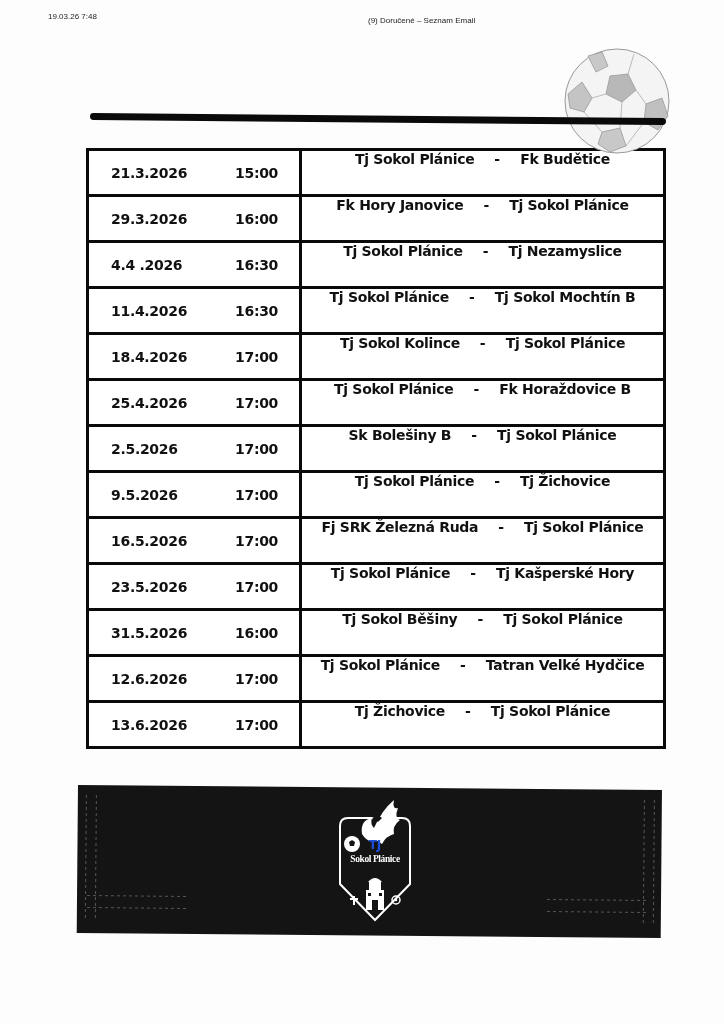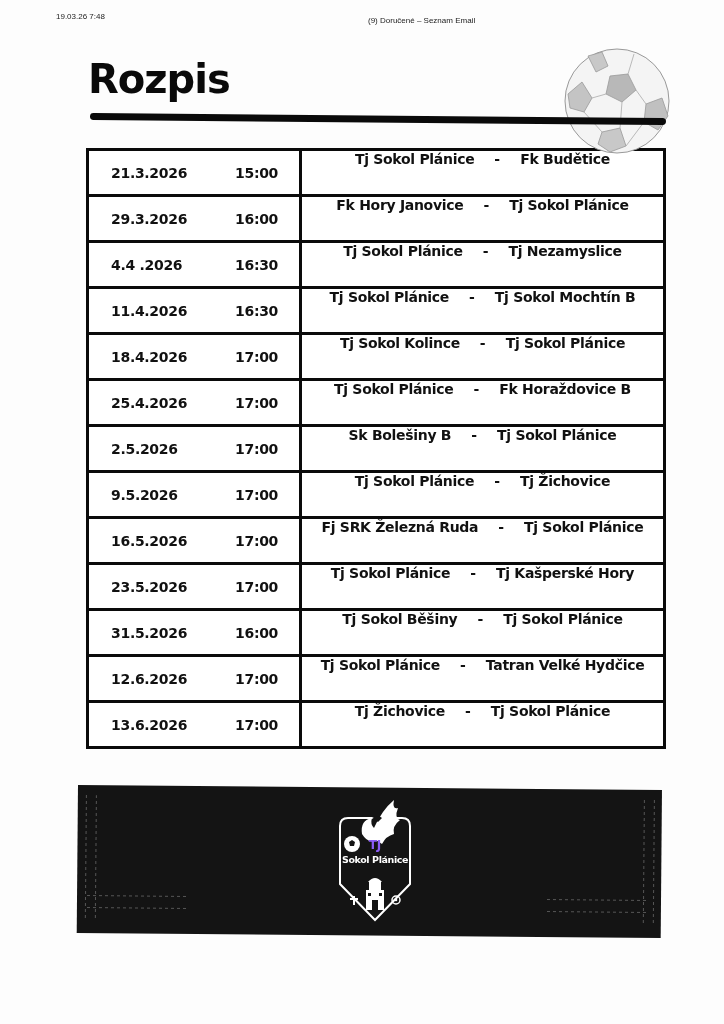--- a/index.html
+++ b/index.html
@@ -6,21 +6,21 @@
     html, body {
       width: 724px; height: 1024px; background: #ffffff; overflow: hidden;
       font-family: "DejaVu Sans", sans-serif; color: #111;
     }
     .page { position: relative; width: 724px; height: 1024px; background: #fdfdfd; }
 
     .print-header {
       position: absolute; top: 10px; left: 0; width: 724px; height: 20px;
       font-family: "Liberation Sans", sans-serif; font-size: 8px; color: #222;
     }
-    .print-date { position: absolute; left: 56px; top: 2px; text-align: center; }
+    .print-date { position: absolute; left: 48px; top: 2px; text-align: center; }
     .print-title { position: absolute; left: 368px; top: 6px; }
 
     .title {
       position: absolute; left: 88px; top: 56px;
       font-family: "DejaVu Sans", sans-serif; font-weight: bold;
       font-size: 40px; letter-spacing: -1px; color: #0a0a0a;
     }
     .season {
       position: absolute; left: 488px; top: 82px; z-index: 2;
       font-family: "DejaVu Sans", sans-serif; font-weight: bold;
@@ -76,38 +76,37 @@
     }
     .footer-band .vline {
       position: absolute; top: 10px; width: 1px; height: 125px;
       background: repeating-linear-gradient(180deg, #555 0 3px, transparent 3px 6px);
     }
     .crest {
       position: absolute; left: 332px; top: 796px; width: 86px; height: 128px; z-index: 5;
     }
     .crest-text-tj {
       position: absolute; left: 0; width: 86px; top: 42px; text-align: center;
-      color: #8b5cf6; font-weight: bold; font-size: 12px;
+      color: #1d4ed8; font-weight: bold; font-size: 12px;
     }
     .crest-text-name {
       position: absolute; left: 0; width: 86px; top: 58px; text-align: center;
-      color: #fff; font-weight: bold; font-size: 9.5px; letter-spacing: -0.4px;
+      color: #fff; font-weight: bold; font-size: 9.5px; letter-spacing: -0.4px; font-family: Liberation Serif, serif;
     }
   </style>
 </head>
 <body>
 
 <div class="page">
 
   <div class="print-header">
     <span class="print-date">19.03.26 7:48</span>
     <span class="print-title">(9) Doručené – Seznam Email</span>
   </div>
 
-  <div class="title">Rozpis</div>
 
   <svg class="ball" viewBox="0 0 110 110">
     <circle cx="55" cy="55" r="52" fill="#f4f4f4" stroke="#999" stroke-width="1"></circle>
     <polygon points="48,30 66,28 74,44 60,56 44,48" fill="#b8b8b8" stroke="#999" stroke-width="0.8"></polygon>
     <polygon points="6,48 20,36 30,52 22,66 8,62" fill="#c4c4c4" stroke="#999" stroke-width="0.8"></polygon>
     <polygon points="84,58 100,52 106,70 96,84 82,76" fill="#c0c0c0" stroke="#999" stroke-width="0.8"></polygon>
     <polygon points="40,86 58,82 64,100 48,106 36,98" fill="#c8c8c8" stroke="#999" stroke-width="0.8"></polygon>
     <polygon points="26,10 40,6 46,20 34,26" fill="#c8c8c8" stroke="#999" stroke-width="0.8"></polygon>
     <line x1="44" y1="48" x2="30" y2="52" stroke="#aaa" stroke-width="0.8"></line>
     <line x1="74" y1="44" x2="84" y2="58" stroke="#aaa" stroke-width="0.8"></line>

